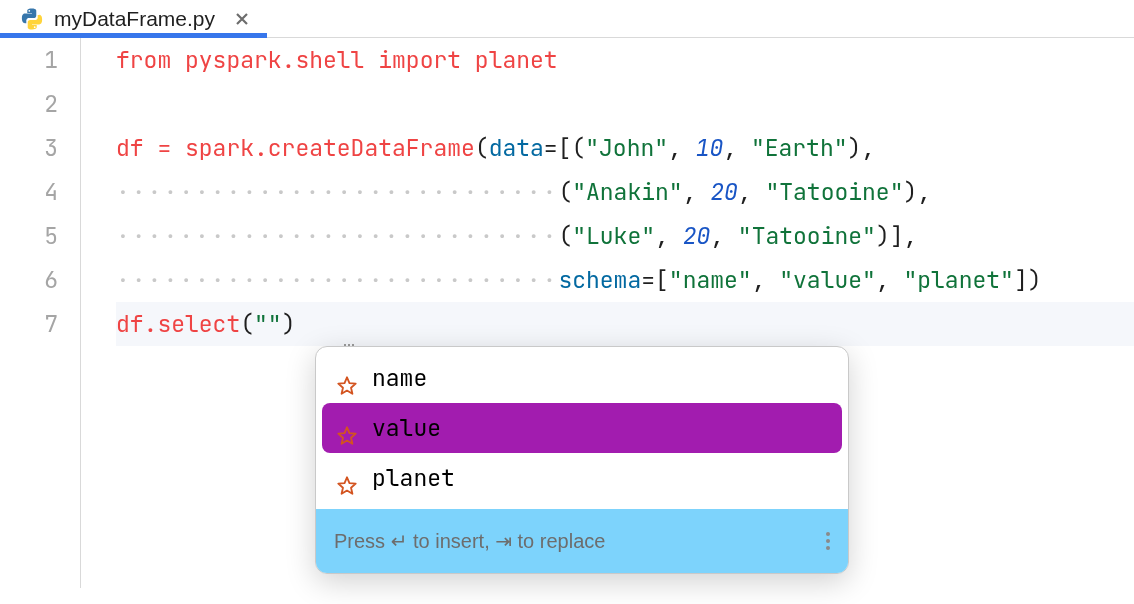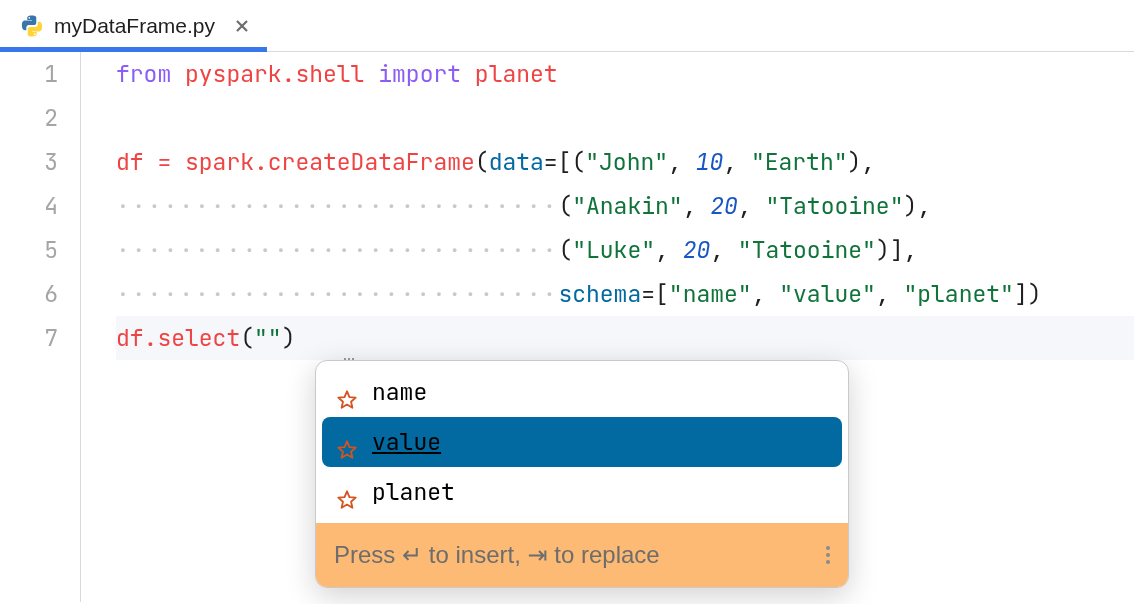--- a/index.html
+++ b/index.html
@@ -6,21 +6,21 @@
   html, body {
     width: 1134px;
     height: 604px;
     font-family: -apple-system, BlinkMacSystemFont, "Segoe UI", sans-serif;
     background: #ffffff;
     overflow: hidden;
   }
 
   
   .tabbar {
-    height: 52px;
+    height: 38px;
     display: flex;
     align-items: stretch;
     border-bottom: 1px solid #d9d9d9;
     background: #ffffff;
     position: relative;
   }
   .tab {
     display: flex;
     align-items: center;
     gap: 10px;
@@ -98,21 +98,21 @@
     z-index:-1;
   }
 
   
   .indent-guide {
     color: #c9c9c9;
     letter-spacing: 2px;
   }
 
   
-  .k  { color: #8b5cf6; }   
+  .k  { color: #ef4444; }   
   .kw { color: #0369a1; }   
   .s  { color: #10733a; }   
   .n  { color: #1955c5; font-style: italic; }   
   .p  { color: #1f1f1f; }   
   .id { color: #ef4444; }   
 
   
   .popup {
     position: absolute;
     left: 235px;
@@ -130,34 +130,33 @@
   .popup-item {
     display: flex;
     align-items: center;
     gap: 14px;
     height: 50px;
     padding: 0 14px;
     border-radius: 8px;
     cursor: pointer;
   }
   .popup-item.selected {
-    background: #0369a1;
-    text-decoration: underline;
+    background: #a21caf;
   }
   .star-icon { width: 22px; height: 22px; flex: 0 0 auto; }
   .star-icon svg { width: 100%; height: 100%; }
   .popup-footer {
     display: flex;
     align-items: center;
     justify-content: space-between;
     padding: 10px 18px;
-    background: #fdba74;
+    background: #7dd3fc;
     color: #6d6d6d;
     font-family: -apple-system, sans-serif;
-    font-size: 24px;
+    font-size: 20px;
   }
   .popup-footer .kbd {
     font-family: -apple-system, sans-serif;
   }
   .dots-icon {
     display: flex; flex-direction: column; gap: 3px;
     cursor: pointer;
   }
   .dots-icon span {
     width: 4px; height: 4px; border-radius: 50%;

